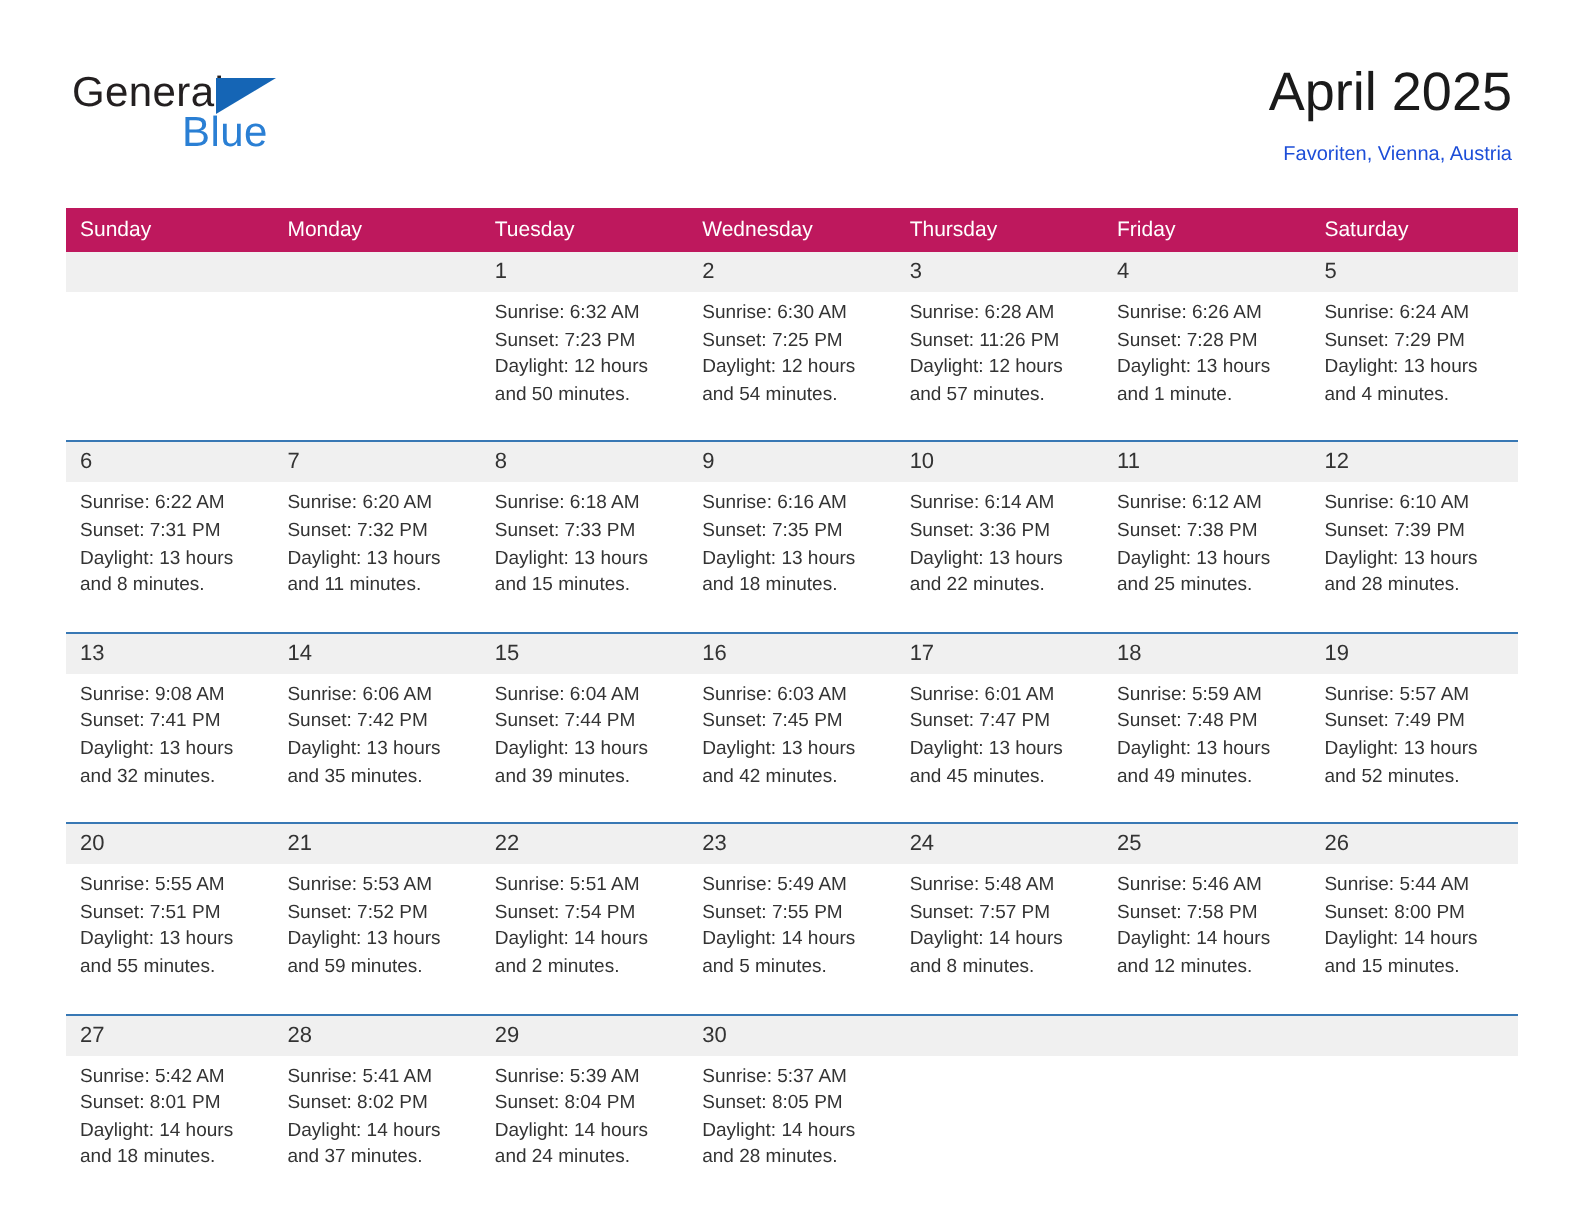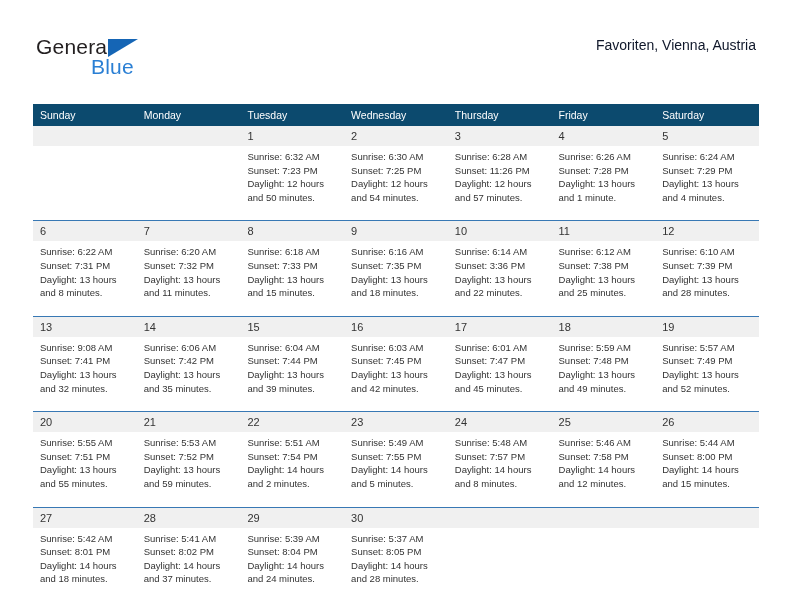--- a/index.html
+++ b/index.html
@@ -71,37 +71,37 @@
   }
   .month-title {
     font-size: 27px;
     color: #1a1a1a;
     line-height: 32px;
     font-weight: normal;
     white-space: nowrap;
   }
   .location-title {
     margin-top: 7px;
-    font-size: 14px;
-    color: #0f172a;
+    font-size: 10px;
+    color: #1d4ed8;
     line-height: 17px;
     white-space: nowrap;
   }
 
   
   .calendar {
     position: absolute;
     left: 33px;
     top: 104px;
     width: 726px;
     border-collapse: collapse;
     table-layout: fixed;
   }
   .calendar th {
-    background: #0c4a6e;
+    background: #be185d;
     color: #ffffff;
     font-size: 10.5px;
     font-weight: normal;
     text-align: left;
     padding: 5px 0 5px 7px;
     height: 11px;
     border: none;
   }
   .calendar td {
     width: 103.71px;
@@ -147,20 +147,21 @@
 
   <div class="header">
 
     <div class="logo">
       <span class="logo-general">General</span>
       <span class="logo-triangle"></span>
       <span class="logo-blue">Blue</span>
     </div>
 
     <div class="title-block">
+      <div class="month-title">April 2025</div>
       <div class="location-title">Favoriten, Vienna, Austria</div>
     </div>
 
   </div>
 
   <table class="calendar">
     <thead>
       <tr>
         <th>Sunday</th>
         <th>Monday</th>

